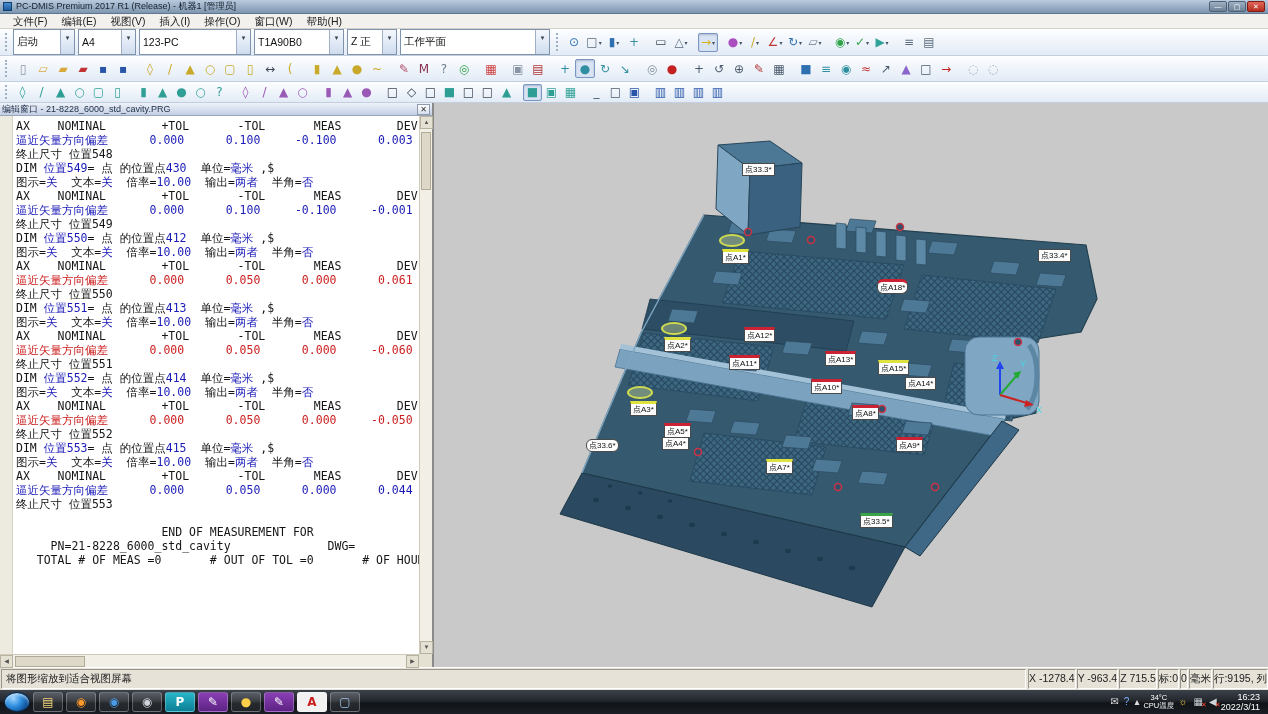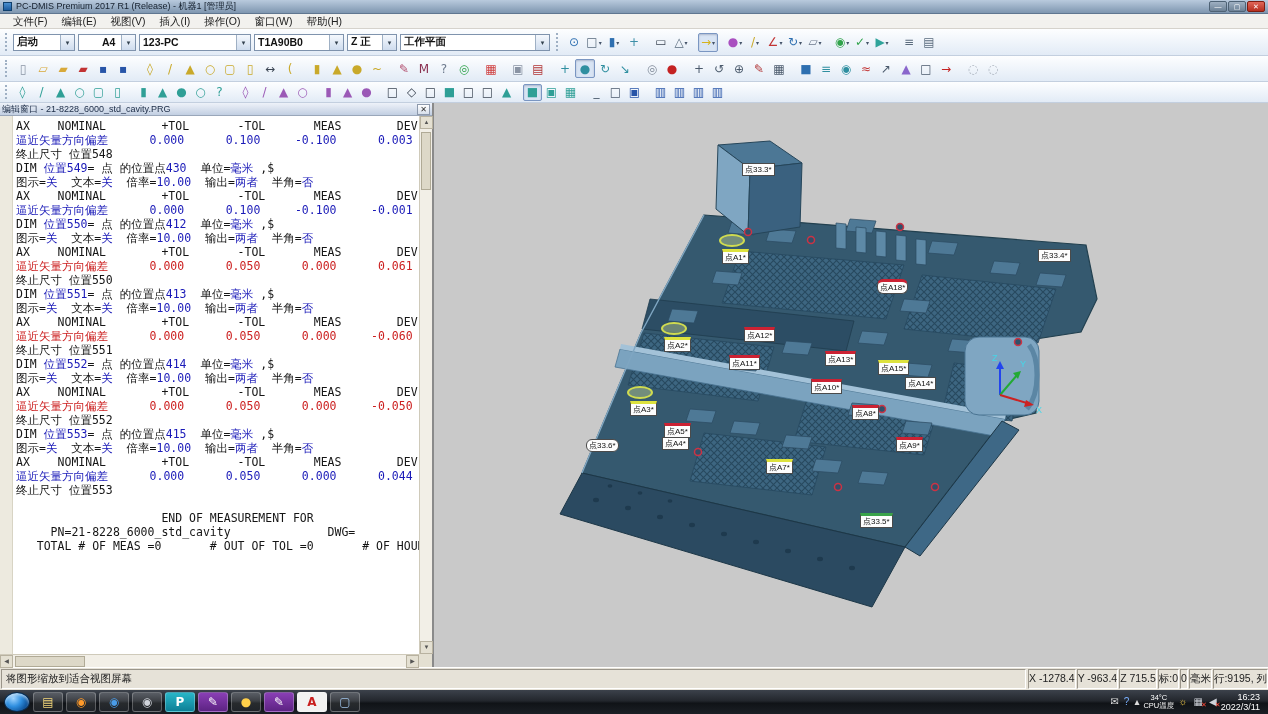--- a/index.html
+++ b/index.html
@@ -20,22 +20,22 @@
   
   .menubar{height:15px;background:#f2f1ee;border-bottom:1px solid #d5d2cc;display:flex;align-items:center;
     padding-left:6px;font-size:10.5px;color:#222;}
   .menu-item{padding:0 7px;line-height:15px;}
 
   
   .tb{display:flex;align-items:center;background:linear-gradient(#fdfeff,#e2ebf6);
     border-bottom:1px solid #c3cfdf;padding:0 2px;}
   .tb1{height:27px;}.tb2{height:26px;}.tb3{height:21px;}
   .grip{width:5px;height:70%;border-left:2px dotted #9fb0c4;margin:0 3px;}
-  .combo{height:17px;background:#fff;border:1px solid #7f93ad;display:flex;align-items:center;
-    font-size:10.5px;color:#111;margin-right:3px;font-weight:bold;}
+  .combo{height:26px;background:#fff;border:1px solid #7f93ad;display:flex;align-items:center;
+    font-size:10.5px;color:#111;margin-right:3px;}
   .combo-text{flex:1;padding:0 3px;white-space:nowrap;overflow:hidden;}
   .combo-arrow{width:14px;height:100%;background:linear-gradient(#f4f8fd,#cfdcee);border-left:1px solid #9fb0c4;
     font-size:7px;text-align:center;line-height:16px;color:#33414f;}
   .icon-btn{position:relative;width:20px;height:19px;display:flex;align-items:center;justify-content:center;
     border:1px solid transparent;border-radius:2px;}
   .tb3 .icon-btn{width:19px;height:17px;}
   .icon-btn.pressed{border-color:#7a96c2;background:#d8e4f4;box-shadow:inset 0 1px 2px rgba(0,0,50,.2);}
   .glyph{font-size:12px;line-height:12px;font-family:"DejaVu Sans",sans-serif;}
   .dd{font-size:6px;color:#45546a;margin-left:1px;}
   .tbsep{width:1px;height:80%;background:#b9c6d8;margin:0 3px;box-shadow:1px 0 0 #fff;}
@@ -126,21 +126,21 @@
       <div class="menu-item">帮助(H)</div>
     </div>
 
   <div class="tb tb1">
     <div class="grip"></div>
     <div style="display:flex;align-items:center;" id="combos">
         <div class="combo" style="width: 62px;">
           <div class="combo-text">启动</div>
           <div class="combo-arrow">▾</div>
         </div>
-        <div class="combo" style="width: 58px; padding-left: 20px;">
+        <div class="combo" style="width: 58px;">
           <div class="combo-text">A4</div>
           <div class="combo-arrow">▾</div>
         </div>
         <div class="combo" style="width: 112px;">
           <div class="combo-text">123-PC</div>
           <div class="combo-arrow">▾</div>
         </div>
         <div class="combo" style="width: 90px;">
           <div class="combo-text">T1A90B0</div>
           <div class="combo-arrow">▾</div>
@@ -507,20 +507,21 @@
       <div class="ed-body">
         <div class="ed-gutter"></div>
         <div class="edlines" id="edlines">
             <div class="line"><span class="c-k">AX    NOMINAL        +TOL       -TOL       MEAS        DEV</span></div>
             <div class="line"><span class="c-b">逼近矢量方向偏差      0.000      0.100     -0.100      0.003</span></div>
             <div class="line"><span class="c-k">终止尺寸 位置548</span></div>
             <div class="line"><span class="c-k">DIM </span><span class="c-b">位置549</span><span class="c-k">= 点 的位置点</span><span class="c-b">430</span><span class="c-k">  单位=</span><span class="c-b">毫米</span><span class="c-k"> ,$</span></div>
             <div class="line"><span class="c-k">图示=</span><span class="c-b">关</span><span class="c-k">  文本=</span><span class="c-b">关</span><span class="c-k">  倍率=</span><span class="c-b">10.00</span><span class="c-k">  输出=</span><span class="c-b">两者</span><span class="c-k">  半角=</span><span class="c-b">否</span></div>
             <div class="line"><span class="c-k">AX    NOMINAL        +TOL       -TOL       MEAS        DEV</span></div>
             <div class="line"><span class="c-b">逼近矢量方向偏差      0.000      0.100     -0.100     -0.001</span></div>
+            <div class="line"><span class="c-k">终止尺寸 位置549</span></div>
             <div class="line"><span class="c-k">DIM </span><span class="c-b">位置550</span><span class="c-k">= 点 的位置点</span><span class="c-b">412</span><span class="c-k">  单位=</span><span class="c-b">毫米</span><span class="c-k"> ,$</span></div>
             <div class="line"><span class="c-k">图示=</span><span class="c-b">关</span><span class="c-k">  文本=</span><span class="c-b">关</span><span class="c-k">  倍率=</span><span class="c-b">10.00</span><span class="c-k">  输出=</span><span class="c-b">两者</span><span class="c-k">  半角=</span><span class="c-b">否</span></div>
             <div class="line"><span class="c-k">AX    NOMINAL        +TOL       -TOL       MEAS        DEV</span></div>
             <div class="line"><span class="c-r">逼近矢量方向偏差      0.000      0.050      0.000      0.061</span></div>
             <div class="line"><span class="c-k">终止尺寸 位置550</span></div>
             <div class="line"><span class="c-k">DIM </span><span class="c-b">位置551</span><span class="c-k">= 点 的位置点</span><span class="c-b">413</span><span class="c-k">  单位=</span><span class="c-b">毫米</span><span class="c-k"> ,$</span></div>
             <div class="line"><span class="c-k">图示=</span><span class="c-b">关</span><span class="c-k">  文本=</span><span class="c-b">关</span><span class="c-k">  倍率=</span><span class="c-b">10.00</span><span class="c-k">  输出=</span><span class="c-b">两者</span><span class="c-k">  半角=</span><span class="c-b">否</span></div>
             <div class="line"><span class="c-k">AX    NOMINAL        +TOL       -TOL       MEAS        DEV</span></div>
             <div class="line"><span class="c-r">逼近矢量方向偏差      0.000      0.050      0.000     -0.060</span></div>
             <div class="line"><span class="c-k">终止尺寸 位置551</span></div>

